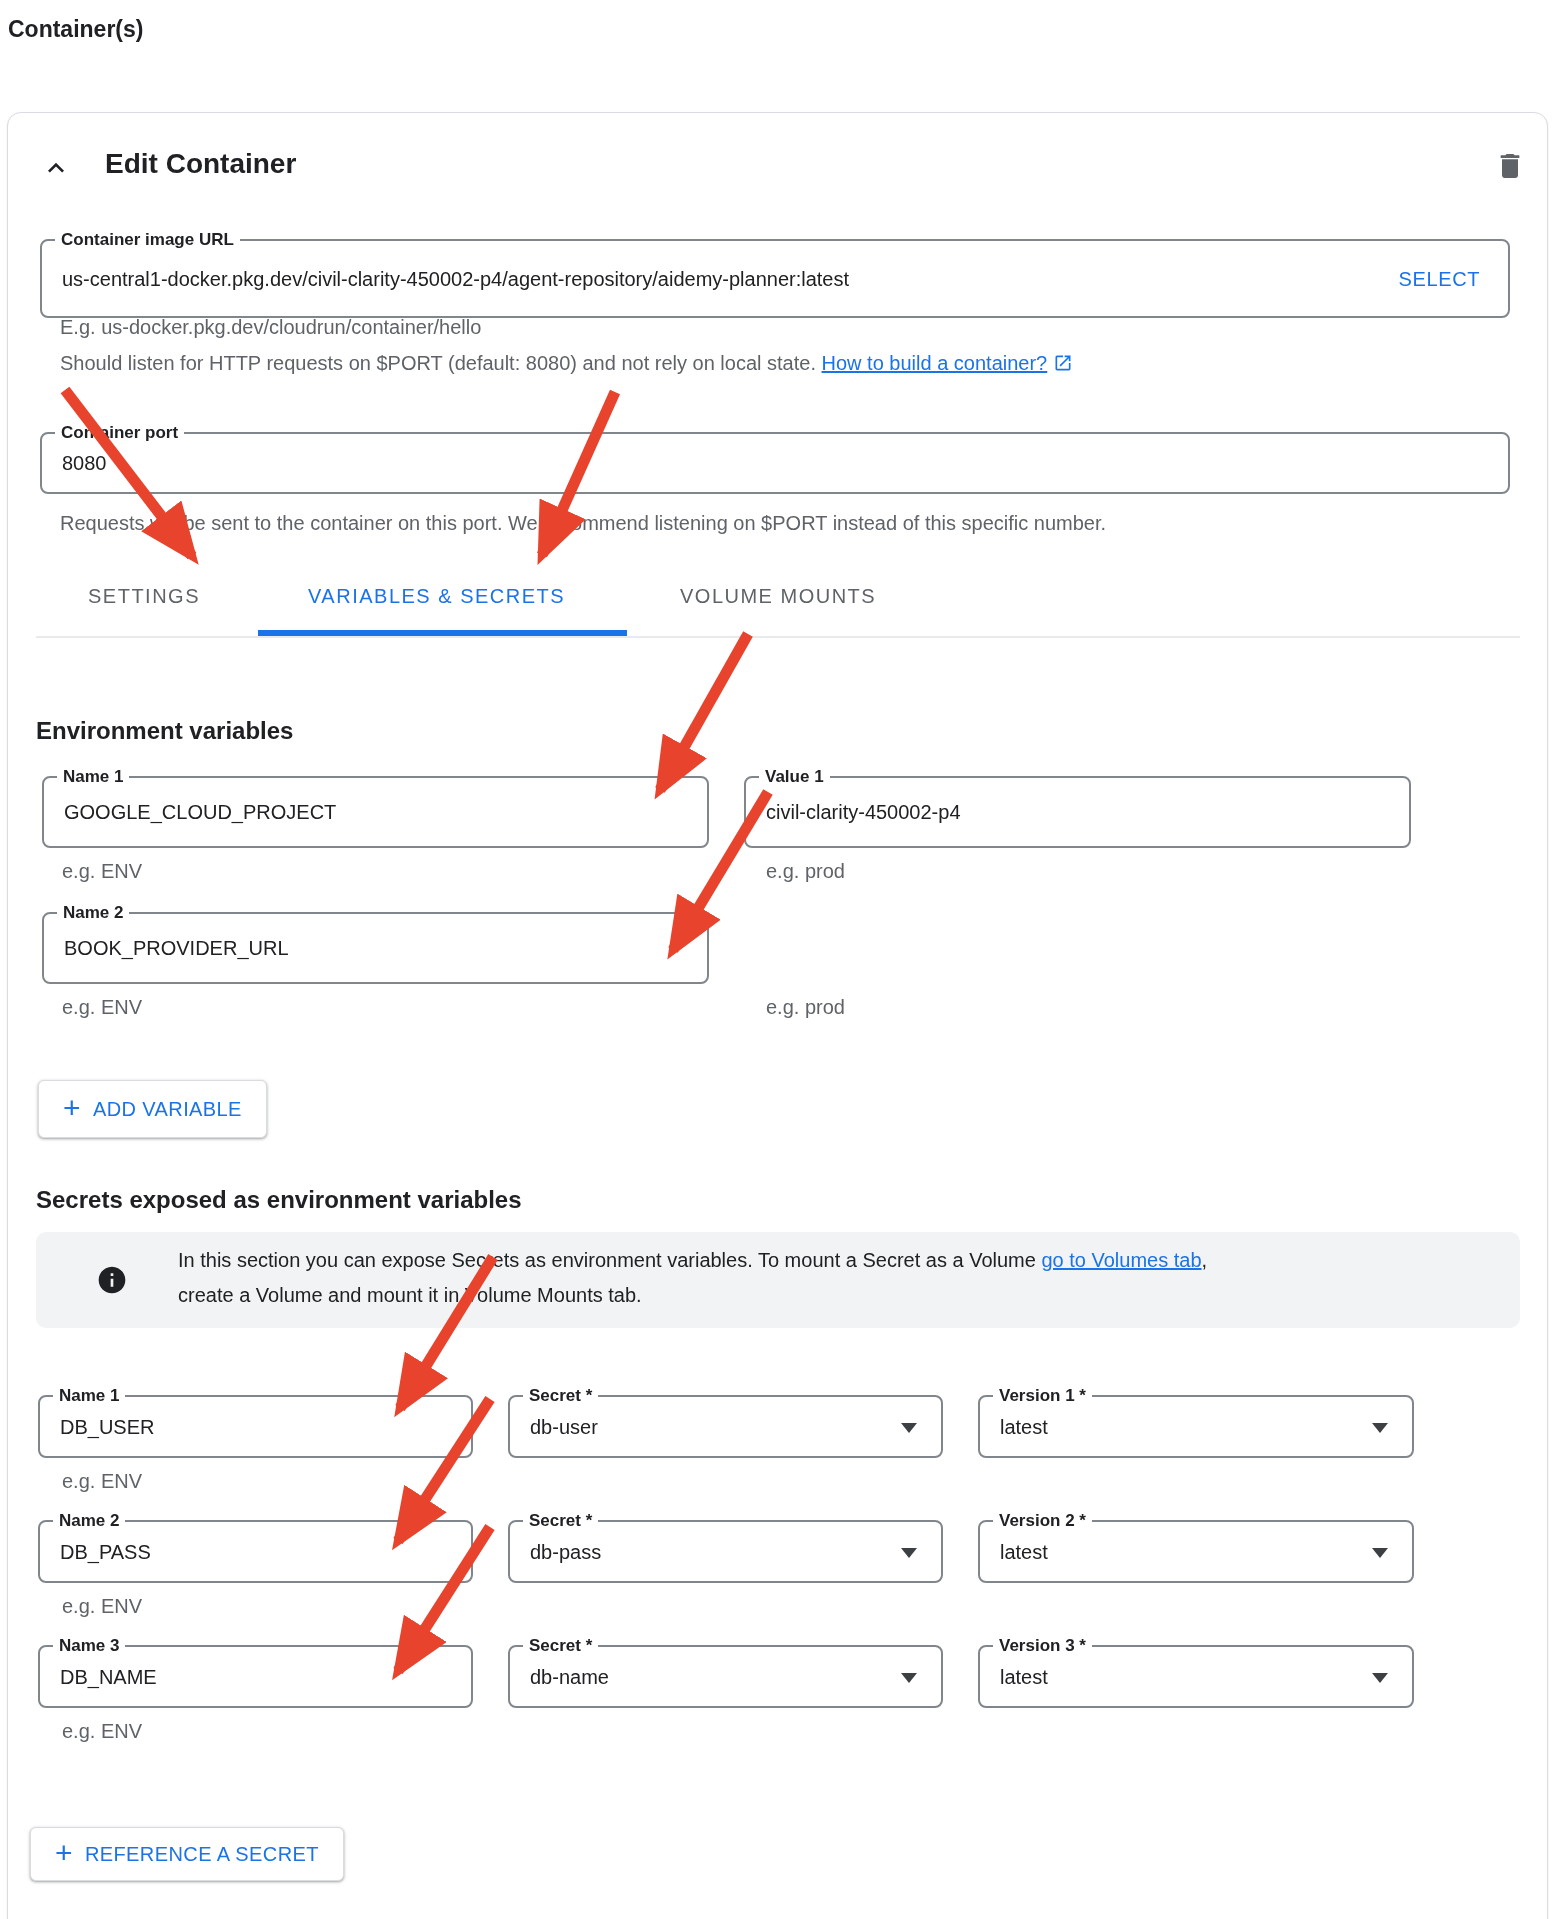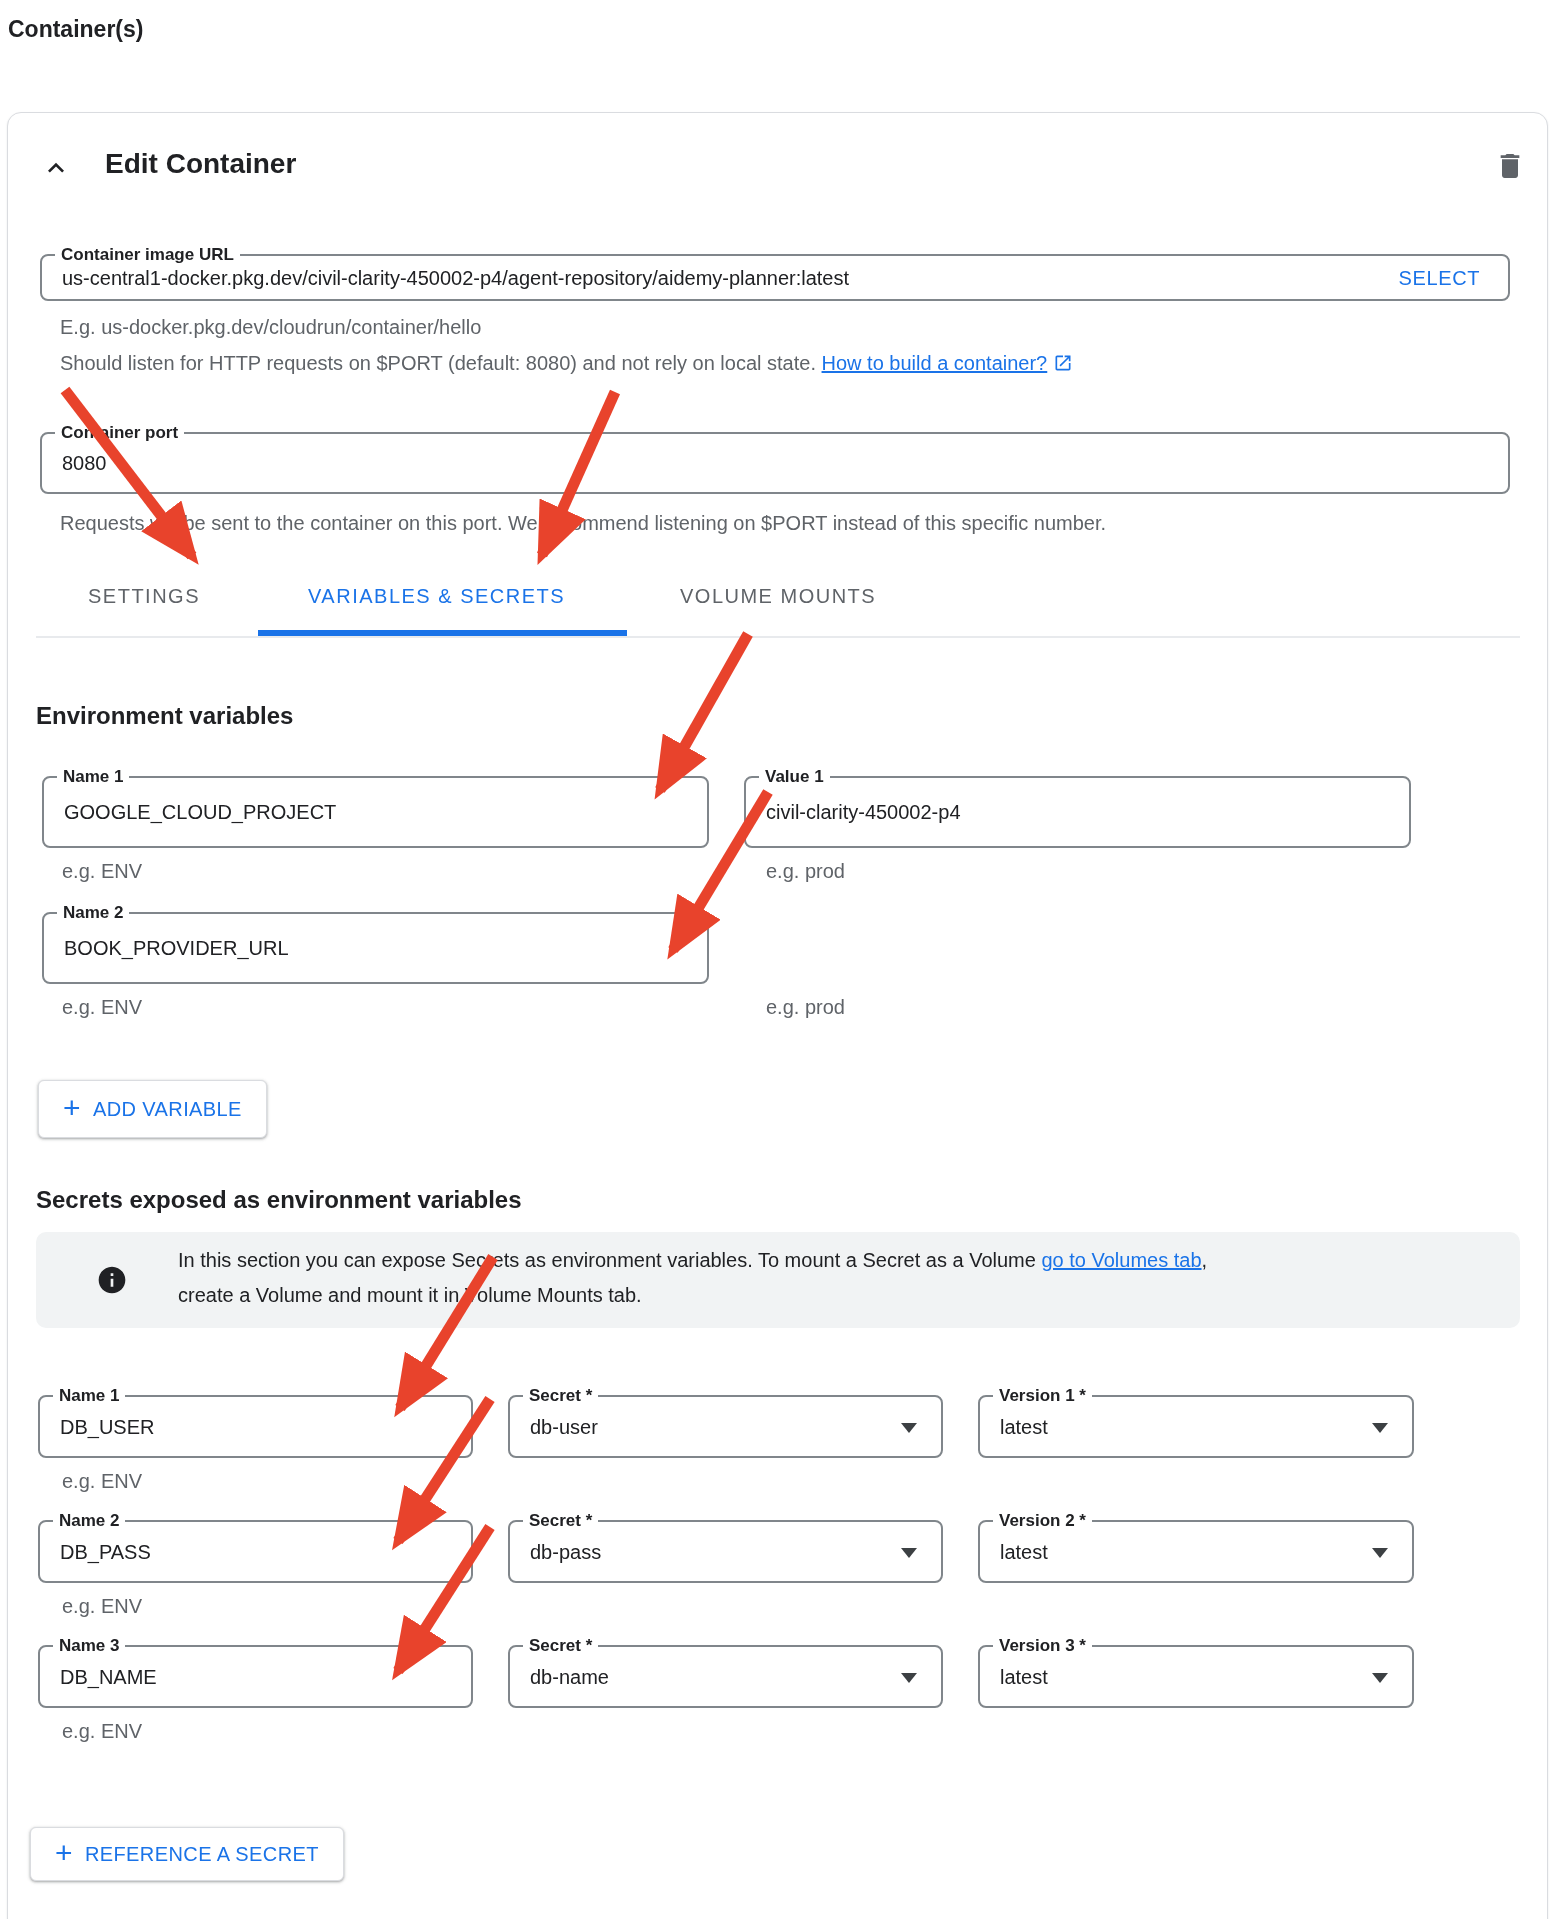--- a/index.html
+++ b/index.html
@@ -105,21 +105,21 @@
         <path d="M7.4 15.4 12 10.8l4.6 4.6L18 14l-6-6-6 6z"></path>
       </svg>
   </span>
   <div class="card-title">Edit Container</div>
   <span class="trash">
     <svg class="fill-gray" viewBox="0 0 24 24" width="32" height="32">
         <path d="M6 19c0 1.1.9 2 2 2h8c1.1 0 2-.9 2-2V7H6v12zM19 4h-3.5l-1-1h-5l-1 1H5v2h14V4z"></path>
       </svg>
   </span>
 
-  <div class="mfield" style="left:40px; top:254px; width:1470px; height:47px;padding-left:32px;">
+  <div class="mfield" style="left:40px; top:239px; width:1470px; height:79px;padding-left:32px;">
     <span class="mlabel">Container image URL</span>
     <span class="mvalue" style="max-width:1280px;">us-central1-docker.pkg.dev/civil-clarity-450002-p4/agent-repository/aidemy-planner:latest</span>
     <span class="select-action">SELECT</span>
   </div>
   <div class="helper" style="left:60px; top:316px;">E.g. us-docker.pkg.dev/cloudrun/container/hello</div>
   <div class="helper" style="left:60px; top:352px;">
     <span>Should listen for HTTP requests on $PORT (default: 8080) and not rely on local state. </span><a>How to build a container?</a><span class="ext-icon"><svg class="fill-blue" viewBox="0 0 24 24" width="20" height="20">
           <path d="M19 19H5V5h7V3H5c-1.1 0-2 .9-2 2v14c0 1.1.9 2 2 2h14c1.1 0 2-.9 2-2v-7h-2v7zM14 3v2h3.59l-9.83 9.83 1.41 1.41L19 6.41V10h2V3h-7z"></path>
         </svg></span>
   </div>
@@ -129,21 +129,21 @@
     <span class="mvalue">8080</span>
   </div>
   <div class="helper" style="left:60px; top:512px;">Requests will be sent to the container on this port. We recommend listening on $PORT instead of this specific number.</div>
 
   <div class="tab" style="left:88px;">SETTINGS</div>
   <div class="tab active" style="left:308px;">VARIABLES &amp; SECRETS</div>
   <div class="tab" style="left:680px;">VOLUME MOUNTS</div>
   <div class="tab-underline"></div>
   <div class="tab-divider"></div>
 
-  <div class="section-heading" style="top:702px;text-align:center;">Environment variables</div>
+  <div class="section-heading" style="top:717px;text-align:center;">Environment variables</div>
 
   <div class="mfield" style="left:42px; top:776px; width:667px; height:72px;">
     <span class="mlabel">Name 1</span>
     <span class="mvalue">GOOGLE_CLOUD_PROJECT</span>
   </div>
   <div class="mfield" style="left:744px; top:776px; width:667px; height:72px;padding-left:26px;">
     <span class="mlabel">Value 1</span>
     <span class="mvalue">civil-clarity-450002-p4</span>
   </div>
   <div class="helper" style="left:62px; top:860px;">e.g. ENV</div>

